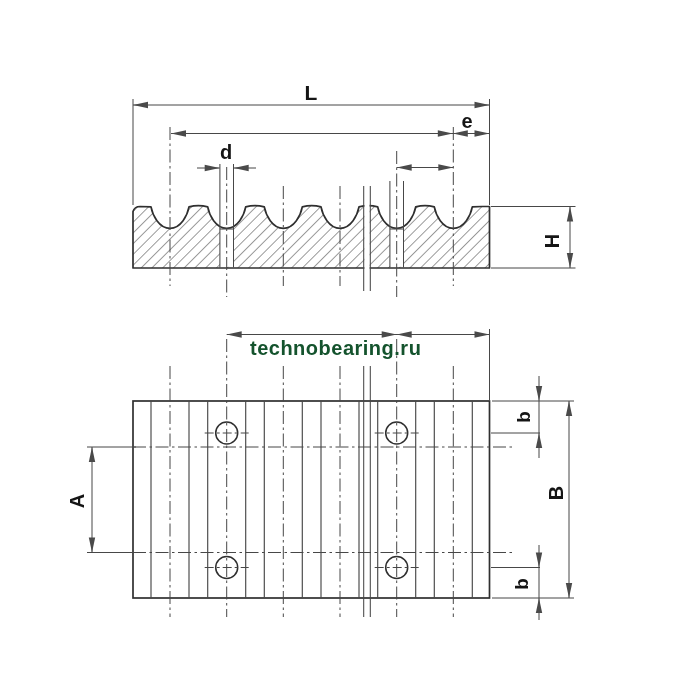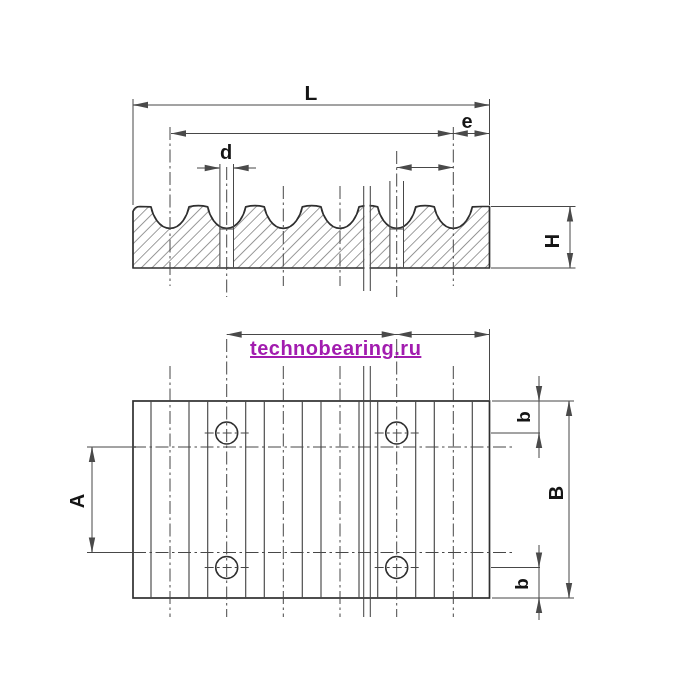--- a/index.html
+++ b/index.html
@@ -7,21 +7,21 @@
          font-family:"Liberation Sans", sans-serif;}
   #watermark{position:absolute;left:250px;top:337px;width:220px;
              font-size:20px;font-weight:600;letter-spacing:.5px;
              font-family:"Liberation Sans", sans-serif;user-select:none;}
   #drawing{position:absolute;left:0;top:0;}
 </style>
 </head>
 <body>
 
 <div id="stage">
-  <div id="watermark" style="color: #a21caf; text-decoration: underline;">technobearing.ru</div>
+  <div id="watermark" style="color: #14532d;">technobearing.ru</div>
   <svg id="drawing" width="700" height="700" viewBox="0 0 700 700">
       <defs>
         <pattern id="hatch" width="7.6" height="7.6" patternUnits="userSpaceOnUse" patternTransform="rotate(45)">
           <line x1="0" y1="0" x2="0" y2="7.6" stroke="#3f3f3f" stroke-width="1.05"></line>
         </pattern>
       </defs>
       <g>
         <path d="M 133 268 L 133 211.5 Q 134.5 206.5 140 206.5 L 151 206.9 C 152.5 215 159 228.3 170 228.3 C 181 228.3 187.5 215 189 206.9 Q 198.35 204.3 207.7 206.9 C 209.2 215 215.7 228.3 226.7 228.3 C 237.7 228.3 244.2 215 245.7 206.9 Q 255 204.3 264.3 206.9 C 265.8 215 272.3 228.3 283.3 228.3 C 294.3 228.3 300.8 215 302.3 206.9 Q 311.65 204.3 321 206.9 C 322.5 215 329 228.3 340 228.3 C 351 228.3 357.5 215 359 206.9 Q 368.35 204.3 377.7 206.9 C 379.2 215 385.7 228.3 396.7 228.3 C 407.7 228.3 414.2 215 415.7 206.9 Q 425 204.3 434.3 206.9 C 435.8 215 442.3 228.3 453.3 228.3 C 464.3 228.3 470.8 215 472.3 206.9 Q 477 206.5 482 206.5 L 489.5 206.5 L 489.5 268 Z" fill="url(#hatch)" stroke="#2f2f2f" stroke-width="1.7" stroke-linejoin="round"></path>
         <rect x="219.89999999999998" y="229.2" width="13.6" height="37.6" fill="#ffffff"></rect>
         <line x1="219.89999999999998" y1="164" x2="219.89999999999998" y2="267.4" stroke="#474747" stroke-width="1.05"></line>

